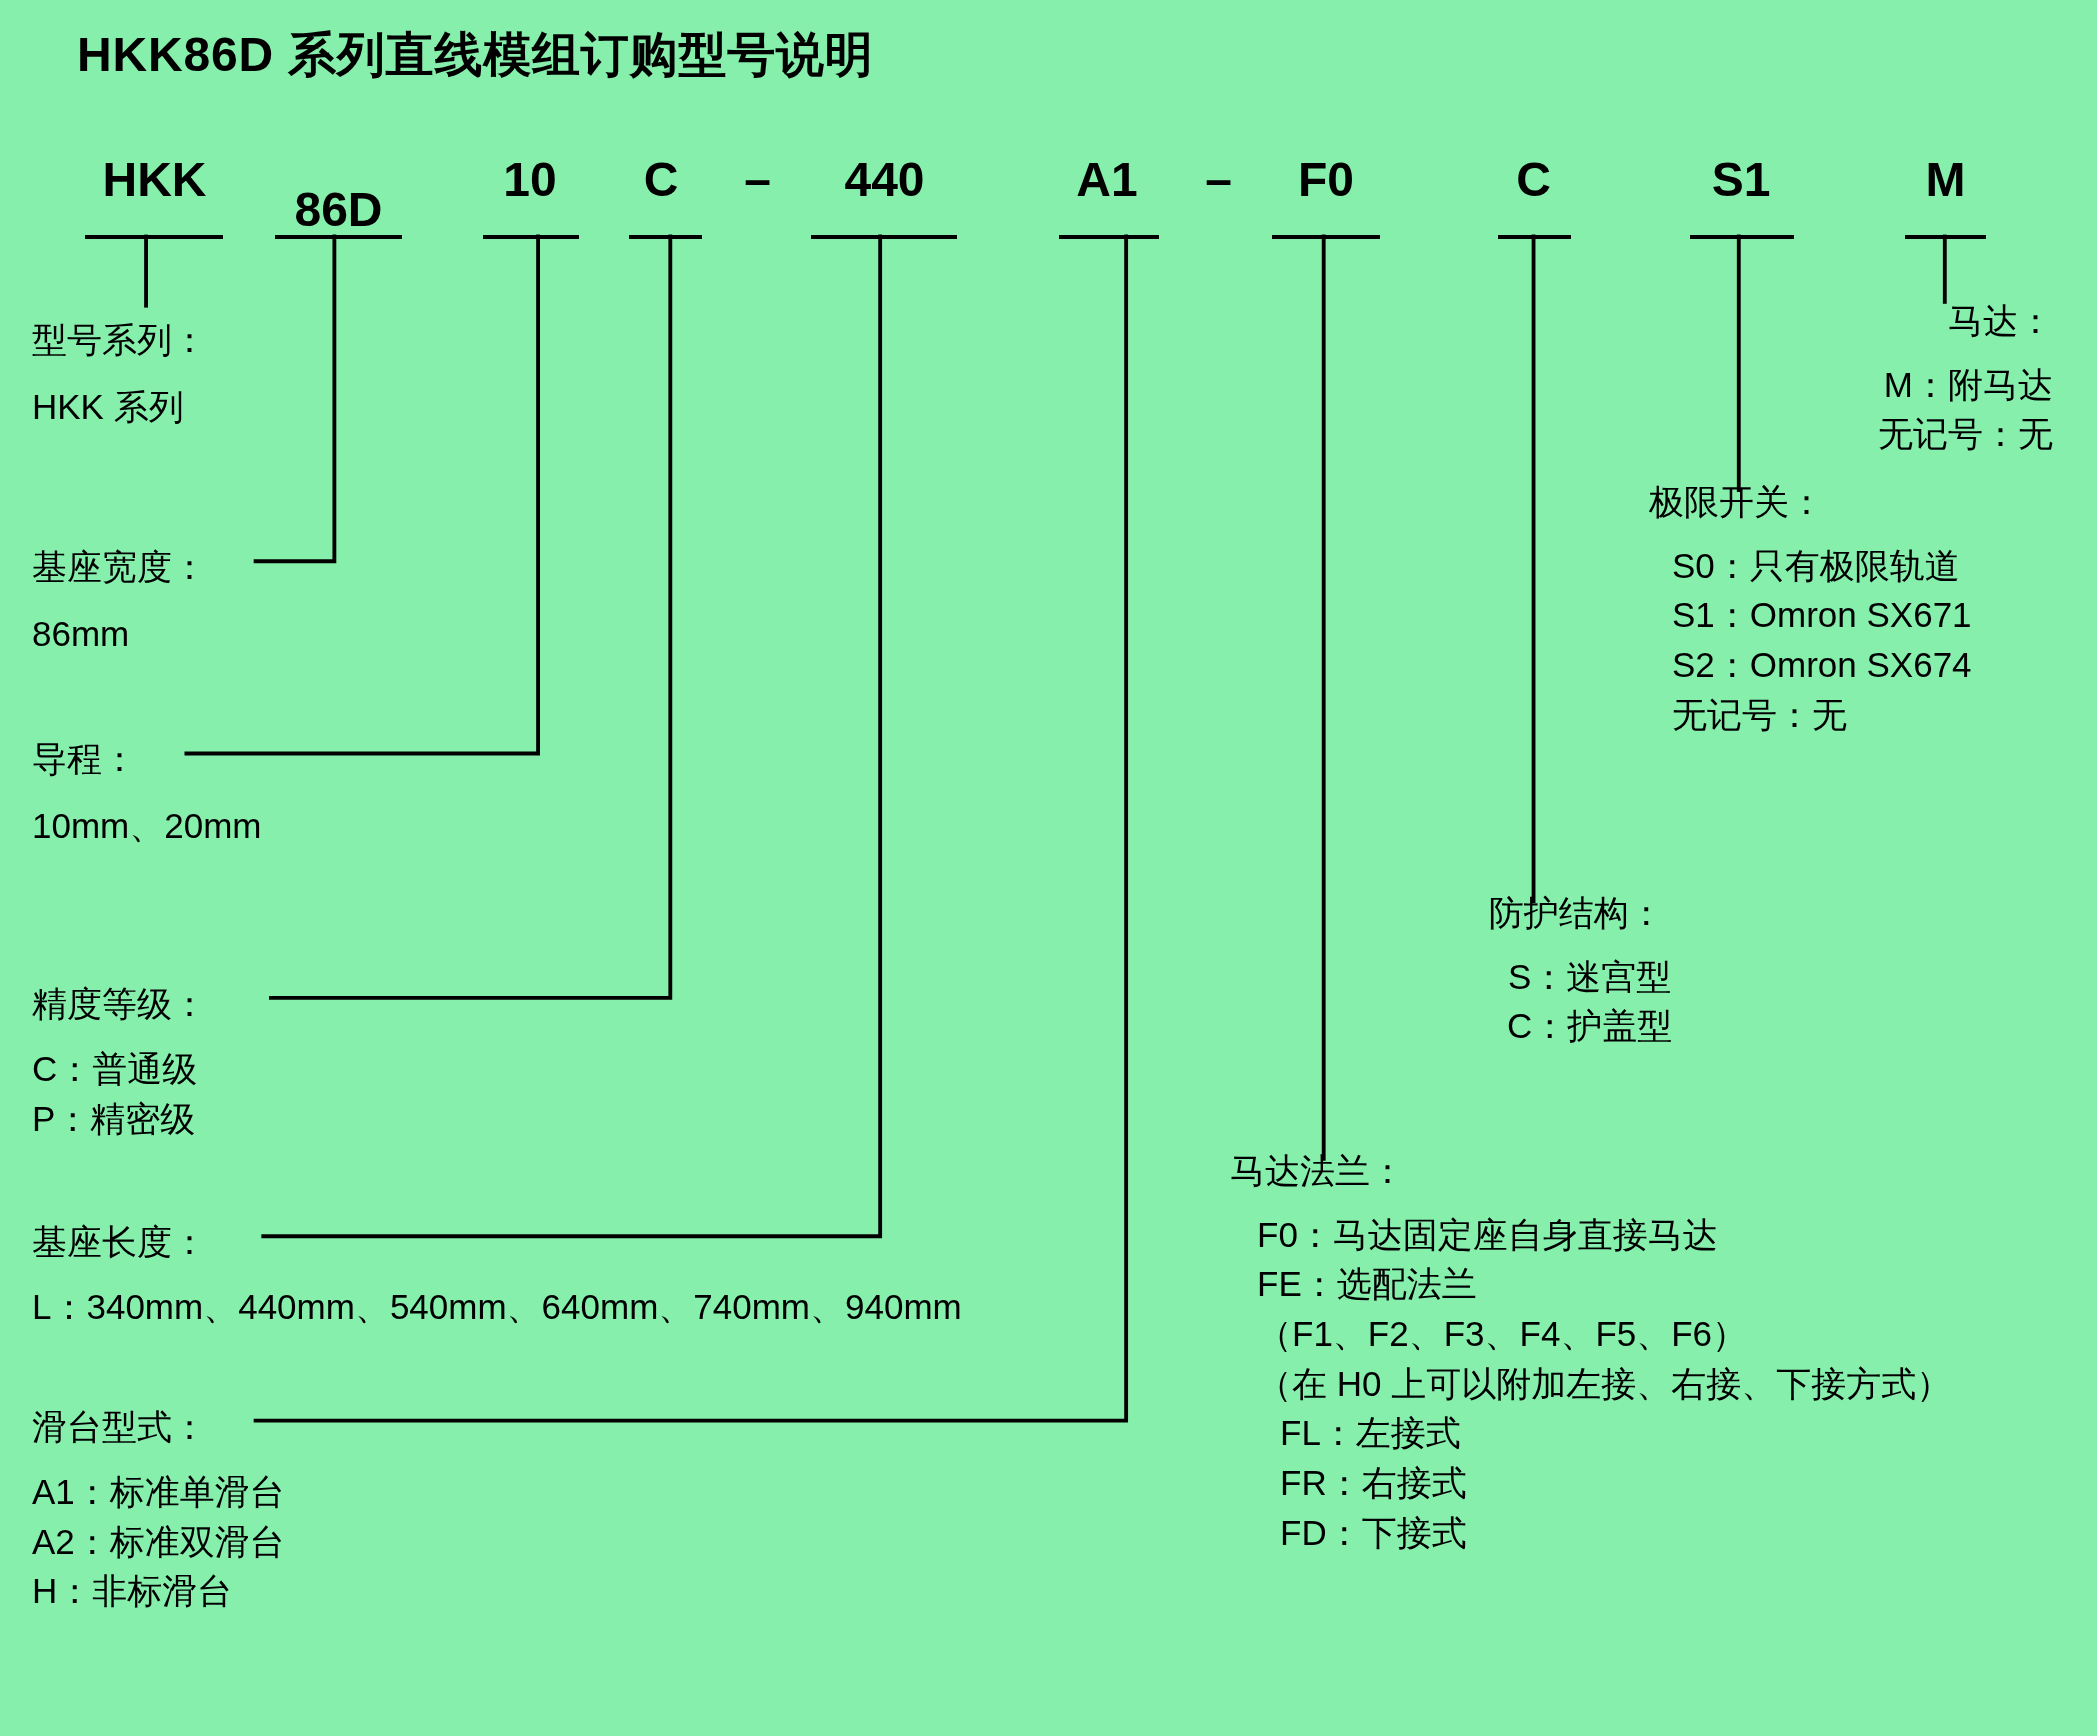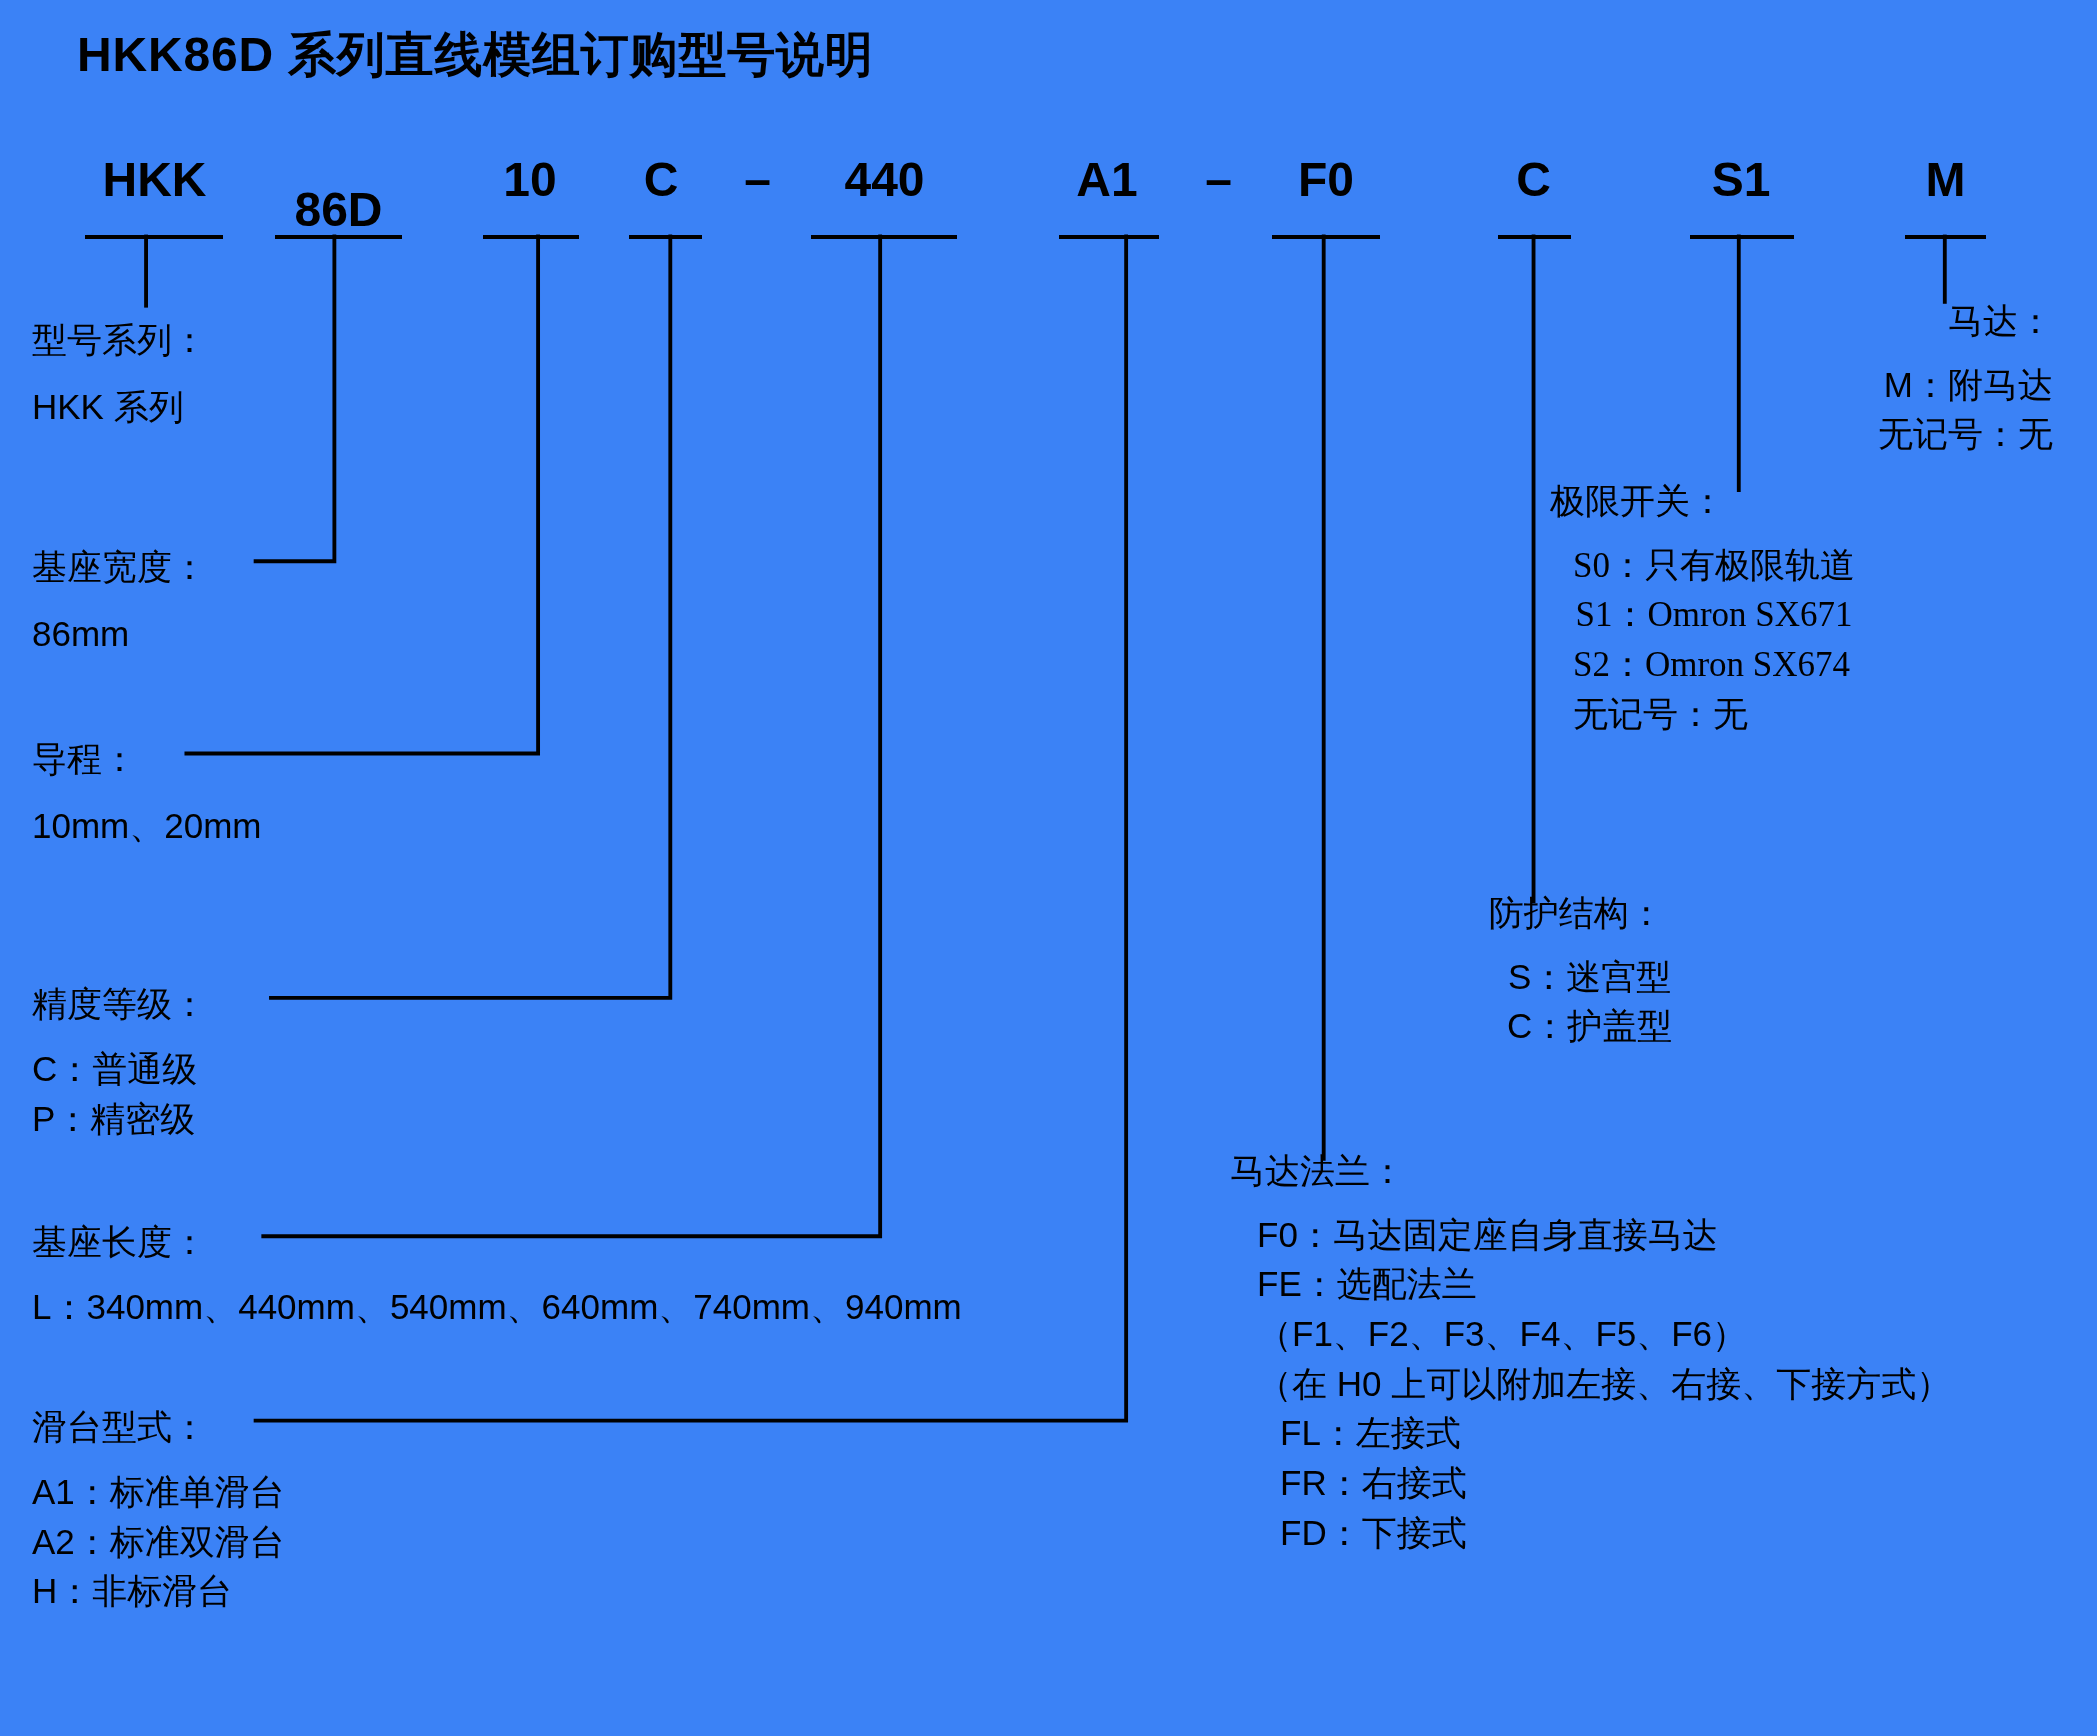--- a/index.html
+++ b/index.html
@@ -9,21 +9,21 @@
   }
   body {
     font-family: "Liberation Sans", "DejaVu Sans", sans-serif;
     color: #000000;
   }
   #page {
     position: relative;
     width: 2097px;
     height: 1736px;
     overflow: hidden;
-    background: #3b82f6;
+    background: #86efac;
   }
   .title {
     position: absolute;
     left: 77px;
     top: 23px;
     font-size: 48px;
     font-weight: bold;
     letter-spacing: 0.8px;
     white-space: nowrap;
   }
@@ -164,21 +164,21 @@
     <span class="ln" style="margin-left:50px;">FR：右接式</span>
     <span class="ln" style="margin-left:50px;">FD：下接式</span>
   </div>
 
   <div class="blk" style="left:1480px; top:888px;text-align:center;">
     <span class="ln">防护结构：</span>
     <span class="ln" style="margin-left:27px; margin-top:14px;">S：迷宫型</span>
     <span class="ln" style="margin-left:27px;">C：护盖型</span>
   </div>
 
-  <div class="blk" style="left:1550px; top:477px;font-family:Liberation Serif, serif;">
+  <div class="blk" style="left:1649px; top:477px;">
     <span class="ln">极限开关：</span>
     <span class="ln" style="margin-left:23px; margin-top:14px;">S0：只有极限轨道</span>
     <span class="ln" style="margin-left:23px;text-align:center;">S1：Omron SX671</span>
     <span class="ln" style="margin-left:23px;">S2：Omron SX674</span>
     <span class="ln" style="margin-left:23px;">无记号：无</span>
   </div>
 
   <div class="blk" style="left:1815px; top:296px; text-align:right; width:238px;">
     <span class="ln">马达：</span>
     <span class="ln" style="margin-top:14px;">M：附马达</span>

